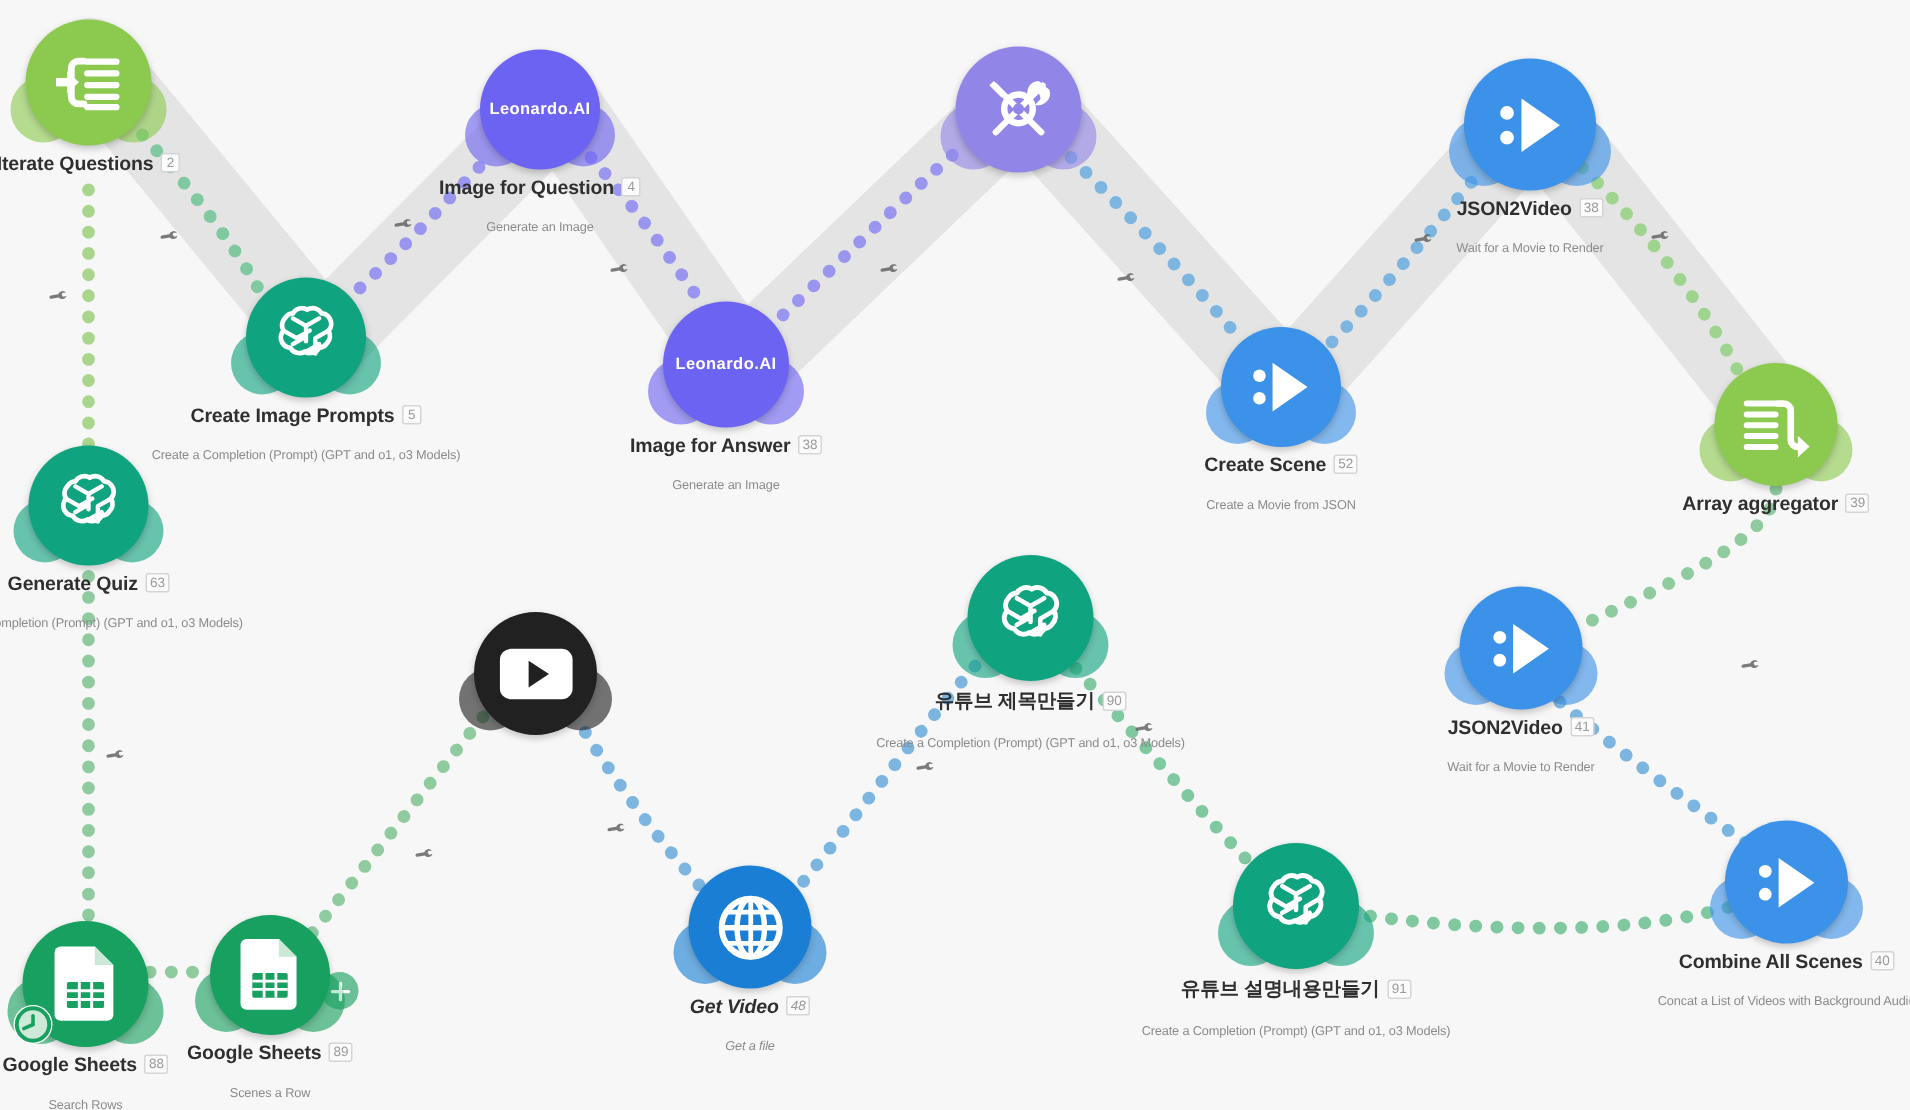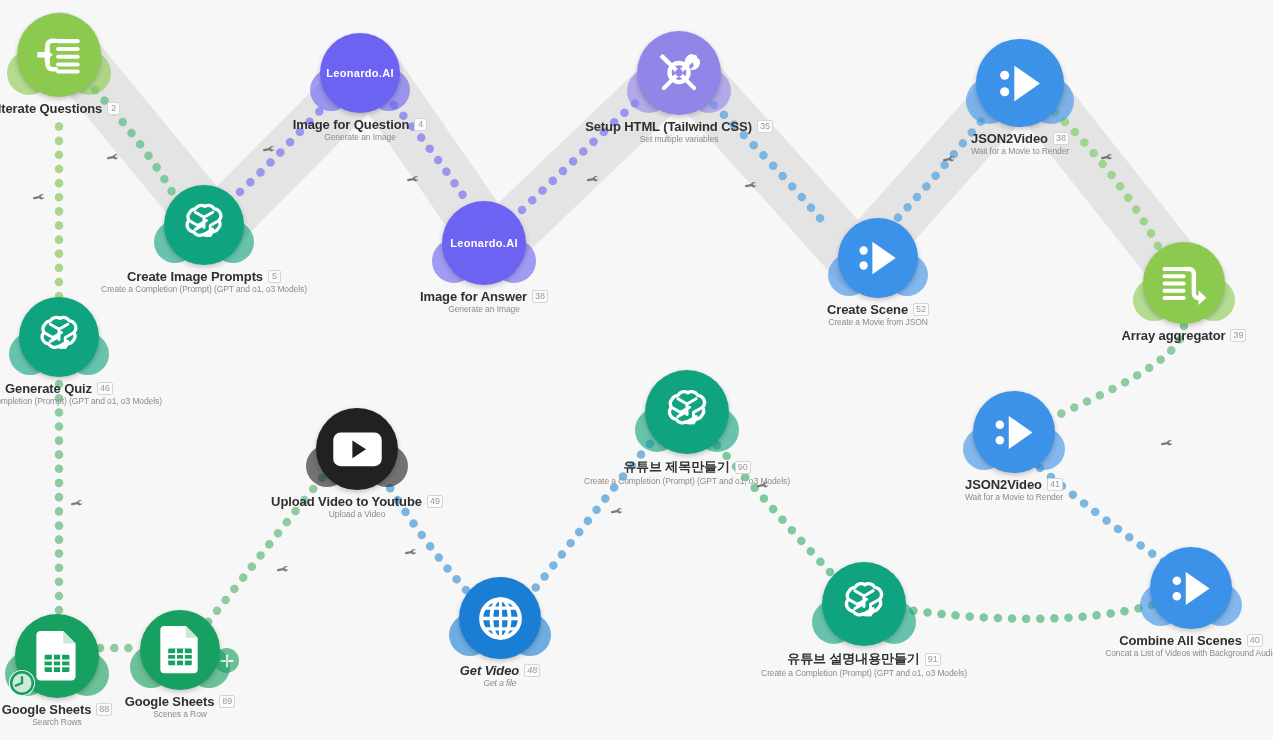--- a/index.html
+++ b/index.html
@@ -86,21 +86,21 @@
     background: #fbfbfb;
     border-radius: 2px;
     padding: 0 2px;
     line-height: 11px;
     min-width: 13px;
     text-align: center;
   }
   .node-sub {
     font-size: 8.5px;
     color: #8b8b8b;
-    margin-top: 0;
+    margin-top: 14px;
     letter-spacing: -0.1px;
   }
   .leo-text {
     font-size: 11px;
     font-weight: bold;
     color: #fff;
     letter-spacing: 0.3px;
   }
   svg { display: block; overflow: visible; }
 </style>
@@ -263,29 +263,22 @@
           <line x1="4.6" y1="4.6" x2="19" y2="19"></line>
           <line x1="19.4" y1="4.6" x2="5" y2="19"></line>
         </g>
         <circle cx="12" cy="11.8" r="4.4" fill="none" stroke="#fff" stroke-width="2"></circle>
         <circle cx="12" cy="11.8" r="1.7" fill="#9186e8"></circle>
         <path fill="#fff" d="M18.2 3.2a3.6 3.6 0 0 0-3.1 5.3l1.7-1.7 1.6.4.4 1.6-1.7 1.7a3.6 3.6 0 0 0 4.4-4.6z"></path>
         <path fill="#fff" d="M4.4 3.2 8 6.9 6.7 8.2 3 4.5z"></path>
       </svg>
           </div>
         </div>
-        <div class="label-wrap">
-          <div class="label-row">
-            <span class="node-title">Setup HTML (Tailwind CSS)</span>
-            <span class="node-id">35</span>
-          </div>
-          <div class="node-sub">Set multiple variables</div>
-        </div>
-      </div>
-      <div class="node" style="left: 878px; top: 258px;">
+      </div>
+      <div class="node" style="left: 854px; top: 258px;">
         <div class="bulb-wrap" style="width: 80px; height: 80px;">
           <div class="ear left" style="width: 42px; height: 42px; top: 36px; background: rgb(60, 146, 232);"></div>
           <div class="ear right" style="width: 42px; height: 42px; top: 36px; background: rgb(60, 146, 232);"></div>
           <div class="bulb" style="width: 80px; height: 80px; background: rgb(60, 146, 232);">
             <svg width="50" height="50" viewBox="0 0 24 24">
         <circle cx="5.1" cy="8.4" r="2.0" fill="#fff"></circle>
         <circle cx="5.1" cy="15.6" r="2.0" fill="#fff"></circle>
         <path fill="#fff" d="M9.3 4.2 20.5 12 9.3 19.8z"></path>
       </svg>
           </div>
@@ -350,21 +343,21 @@
           <div class="bulb" style="width: 80px; height: 80px; background: rgb(16, 163, 127);">
             <svg width="50" height="50" viewBox="0 0 24 24">
         <path fill="none" stroke="#fff" stroke-width="1.55" stroke-linejoin="round" stroke-linecap="round" d="M12.4 3.1a3.3 3.3 0 0 1 4.6 1.2 3.3 3.3 0 0 1 2.6 1.6 3.3 3.3 0 0 1-.4 3.9 3.3 3.3 0 0 1-.4 3.9 3.3 3.3 0 0 1-2.6 1.6 3.3 3.3 0 0 1-4.6 1.2 3.3 3.3 0 0 1-4.6-1.2 3.3 3.3 0 0 1-2.6-1.6 3.3 3.3 0 0 1 .4-3.9 3.3 3.3 0 0 1 .4-3.9 3.3 3.3 0 0 1 2.6-1.6 3.3 3.3 0 0 1 4.6-1.2z"></path>
         <path fill="none" stroke="#fff" stroke-width="1.4" stroke-linejoin="round" stroke-linecap="round" d="M7.8 5.9 12 8.3v4.9M16.2 5.9 12 8.3M4.8 9.8 9 12.2l4.2-2.4M19.2 9.8 15 12.2v4.9M7.8 14.1 12 11.7M16.2 14.1 12 16.5"></path>
       </svg>
           </div>
         </div>
         <div class="label-wrap">
           <div class="label-row">
             <span class="node-title">Generate Quiz</span>
-            <span class="node-id">46</span>
+            <span class="node-id">63</span>
           </div>
           <div class="node-sub">Create a Completion (Prompt) (GPT and o1, o3 Models)</div>
         </div>
       </div>
       <div class="node" style="left: 57px; top: 656px;">
         <div class="bulb-wrap" style="width: 84px; height: 84px;">
           <div class="ear left" style="width: 44px; height: 44px; top: 38px; background: rgb(23, 160, 95);"></div>
           <div class="ear right" style="width: 44px; height: 44px; top: 38px; background: rgb(23, 160, 95);"></div>
           <div class="bulb" style="width: 84px; height: 84px; background: rgb(23, 160, 95);">
             <svg width="42" height="49.559999999999995" viewBox="0 0 20 24">
@@ -435,27 +428,20 @@
         <div class="bulb-wrap" style="width: 82px; height: 82px;">
           <div class="ear left" style="width: 42px; height: 42px; top: 37px; background: rgb(33, 33, 33);"></div>
           <div class="ear right" style="width: 42px; height: 42px; top: 37px; background: rgb(33, 33, 33);"></div>
           <div class="bulb" style="width: 82px; height: 82px; background: rgb(33, 33, 33);">
             <svg width="51" height="36.72" viewBox="0 0 24 17">
         <rect x="0.6" y="0.6" width="22.8" height="15.8" rx="3.4" fill="#fff"></rect>
         <path fill="#212121" d="M9.6 4.3 16 8.5 9.6 12.7z"></path>
       </svg>
           </div>
         </div>
-        <div class="label-wrap">
-          <div class="label-row">
-            <span class="node-title">Upload Video to Youtube</span>
-            <span class="node-id">49</span>
-          </div>
-          <div class="node-sub">Upload a Video</div>
-        </div>
       </div>
       <div class="node" style="left: 500px; top: 618px; font-style: italic;">
         <div class="bulb-wrap" style="width: 82px; height: 82px;">
           <div class="ear left" style="width: 42px; height: 42px; top: 37px; background: rgb(26, 127, 212);"></div>
           <div class="ear right" style="width: 42px; height: 42px; top: 37px; background: rgb(26, 127, 212);"></div>
           <div class="bulb" style="width: 82px; height: 82px; background: rgb(26, 127, 212);">
             <svg width="51" height="51" viewBox="0 0 24 24">
         <circle cx="12" cy="12" r="9.1" fill="none" stroke="#fff" stroke-width="1.9"></circle>
         <ellipse cx="12" cy="12" rx="4.3" ry="9.1" fill="none" stroke="#fff" stroke-width="1.7"></ellipse>
         <line x1="2.9" y1="12" x2="21.1" y2="12" stroke="#fff" stroke-width="1.7"></line>

